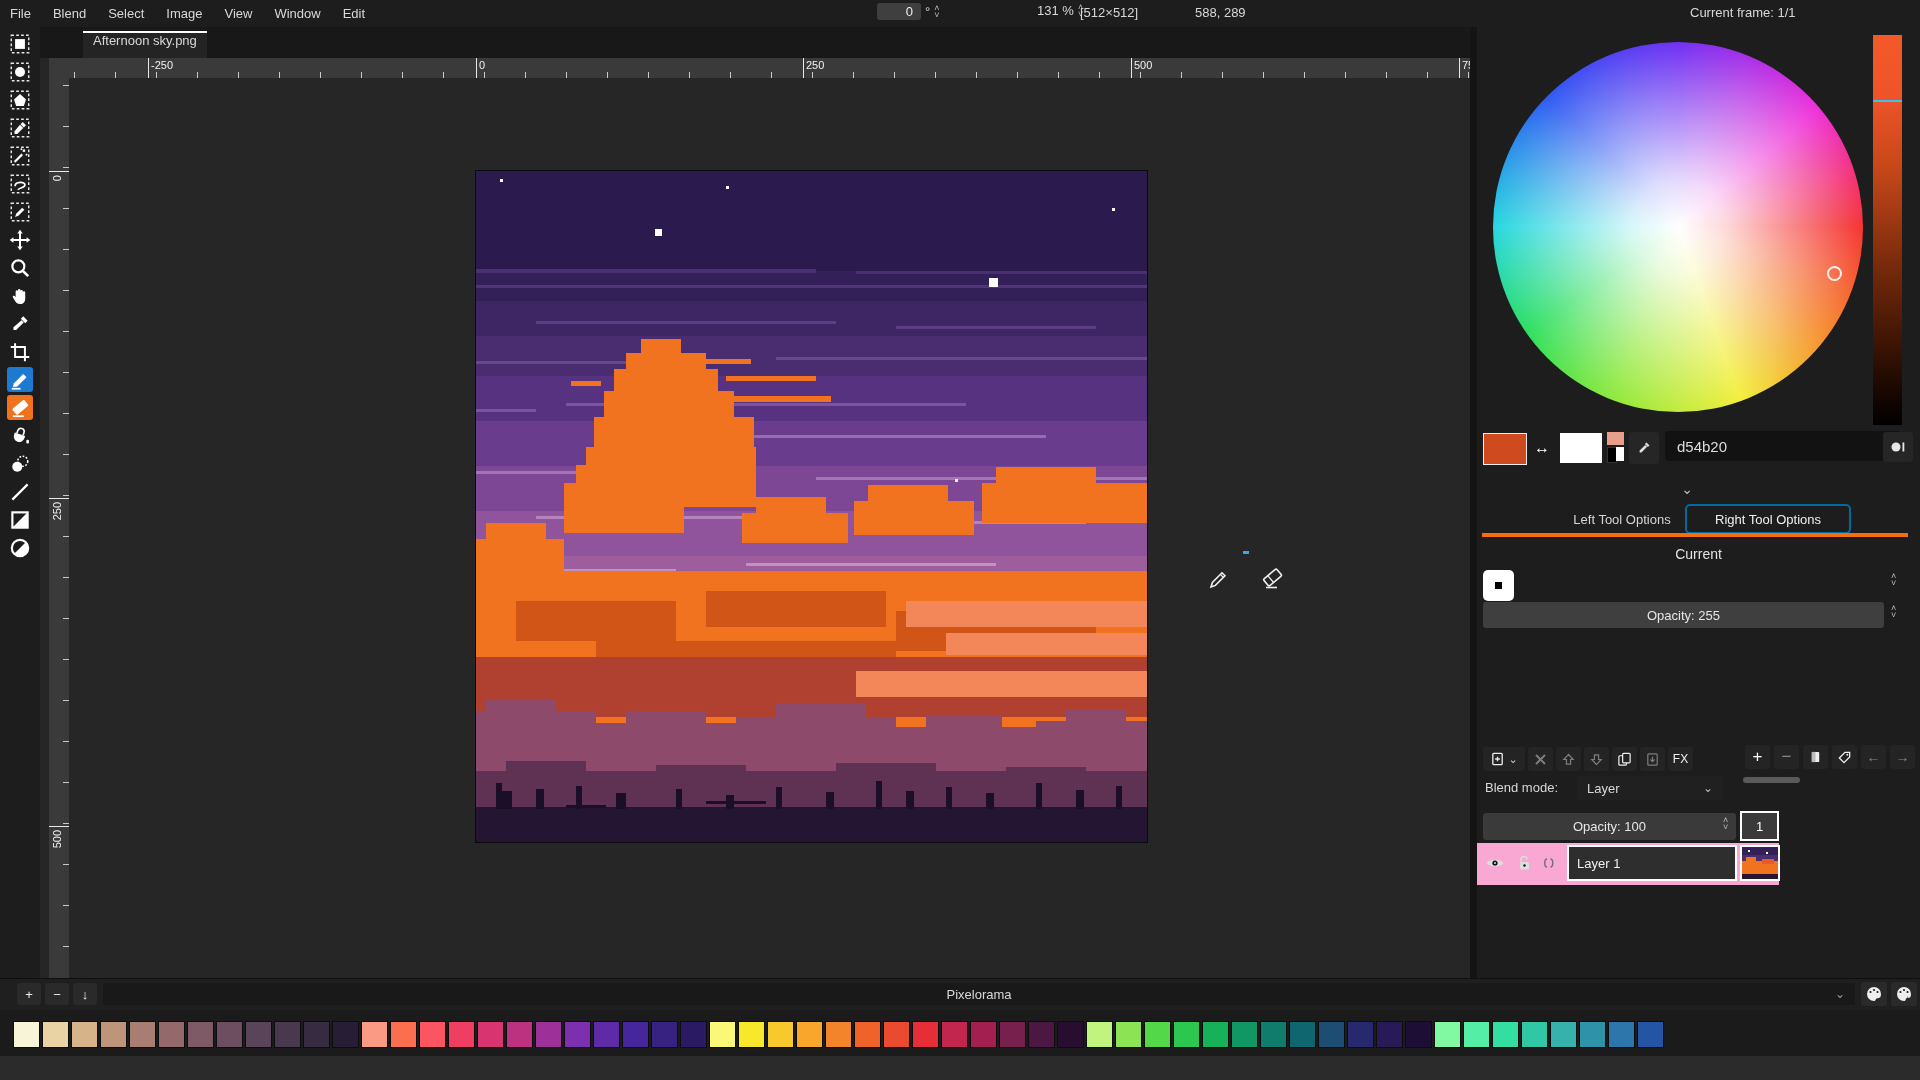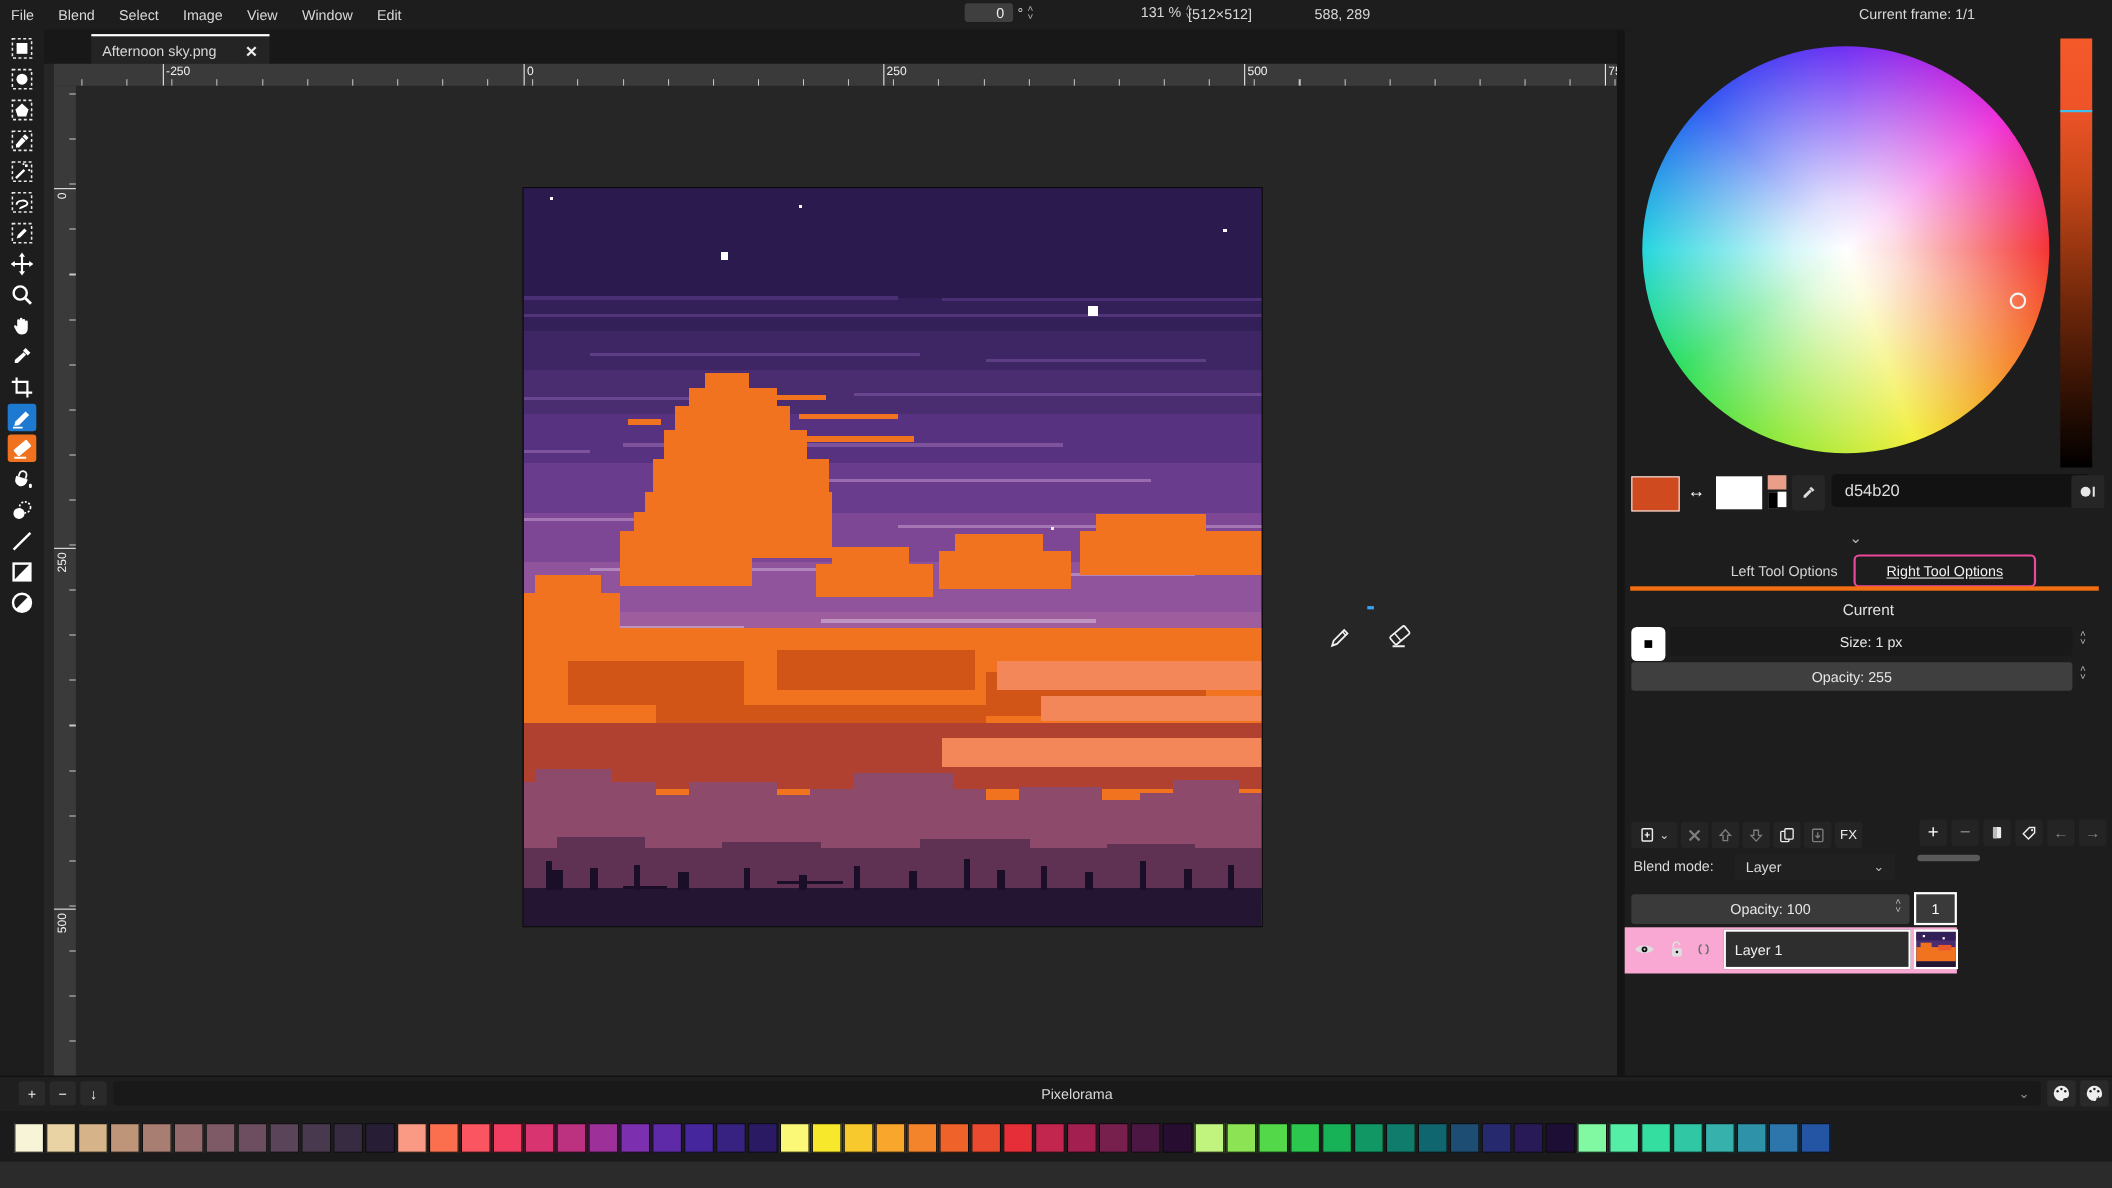--- a/index.html
+++ b/index.html
@@ -9,21 +9,21 @@
   
   .topbar{left:0;top:0;width:1920px;height:27px;background:#1d1d1d;}
   .menus{left:10px;top:0;height:27px;display:flex;align-items:center;gap:22px;}
   .menu-item{color:#d8d8d8;cursor:default;}
   .spinbox{display:flex;align-items:center;gap:4px;}
   .numfield{background:#3f3f3f;border-radius:3px;padding:1px 8px;min-width:28px;text-align:right;color:#eee;}
   .spin{display:flex;flex-direction:column;font-size:9px;line-height:7px;color:#bdbdbd;}
   
   .tabbar{left:40px;top:27px;width:1430px;height:31px;background:#181818;}
   .tab{left:43px;top:4px;height:27px;background:#242424;border-top:2px solid #fff;
-       display:flex;align-items:center;gap:26px;padding:0 10px;}
+       display:flex;align-items:center;gap:26px;padding:0 10px;flex-direction:column;}
   .tab .x{color:#eee;font-size:14px;font-weight:bold;}
   
   .toolcol{left:0;top:27px;width:40px;height:953px;background:#1d1d1d;display:flex;flex-direction:column;
            align-items:center;padding-top:4px;gap:3px;}
   .tool{width:26px;height:25px;display:flex;align-items:center;justify-content:center;border-radius:3px;}
   .tool svg{display:block;}
   .tool.blue{background:#1e7ad1;}
   .tool.orange{background:#f0721e;}
   
   .workspace{left:40px;top:58px;width:1430px;height:920px;background:#262626;}
@@ -420,30 +420,27 @@
       <div class="abs ttxt" style="left:406px;top:1px;width:30px;height:30px;background:#262626;border-radius:3px;">
         <svg width="16" height="14" viewBox="0 0 16 14">
             <circle cx="6" cy="7" r="4.5" fill="#e8e8e8"></circle>
             <rect x="12.5" y="2.5" width="1.8" height="9" fill="#e8e8e8"></rect>
           </svg>
       </div>
     </div>
     <div class="abs ttxt" style="left:195px;top:455px;width:30px;height:14px;color:#bbb;font-size:14px;">⌄</div>
 
     <div class="abs ttxt" style="left:70px;top:480px;width:150px;height:24px;color:#d5d5d5;">Left Tool Options</div>
-    <div class="abs ttxt" style="left:208px;top:477px;width:162px;height:26px;border:2px solid #ec4899;border-radius:5px;color:#f0f0f0;text-decoration:underline;">Right Tool Options</div>
+    <div class="abs ttxt" style="left:208px;top:477px;width:162px;height:26px;border:2px solid #0369a1;border-radius:5px;color:#f0f0f0;">Right Tool Options</div>
     <div class="abs tabs-line"></div>
 
     <div class="abs ttxt" style="left:0;top:516px;width:443px;height:22px;color:#e2e2e2;font-size:14px;">Current</div>
     <div class="abs ttxt" style="left:6px;top:543px;width:31px;height:31px;background:#fff;border-radius:5px;">
       <div style="width:7px;height:7px;background:#000;"></div>
     </div>
-    <div class="abs slider" style="left:41px;top:543px;width:366px;height:26px;">
-        <span>Size: 1 px</span>
-      </div>
     <div class="abs spin" style="left:414px;top:546px;">
         <span>˄</span>
         <span>˅</span>
       </div>
     <div class="abs slider" style="left:6px;top:575px;width:401px;height:26px;background:#3f3f3f;">
         <span>Opacity: 255</span>
       </div>
     <div class="abs spin" style="left:414px;top:578px;">
         <span>˄</span>
         <span>˅</span>

